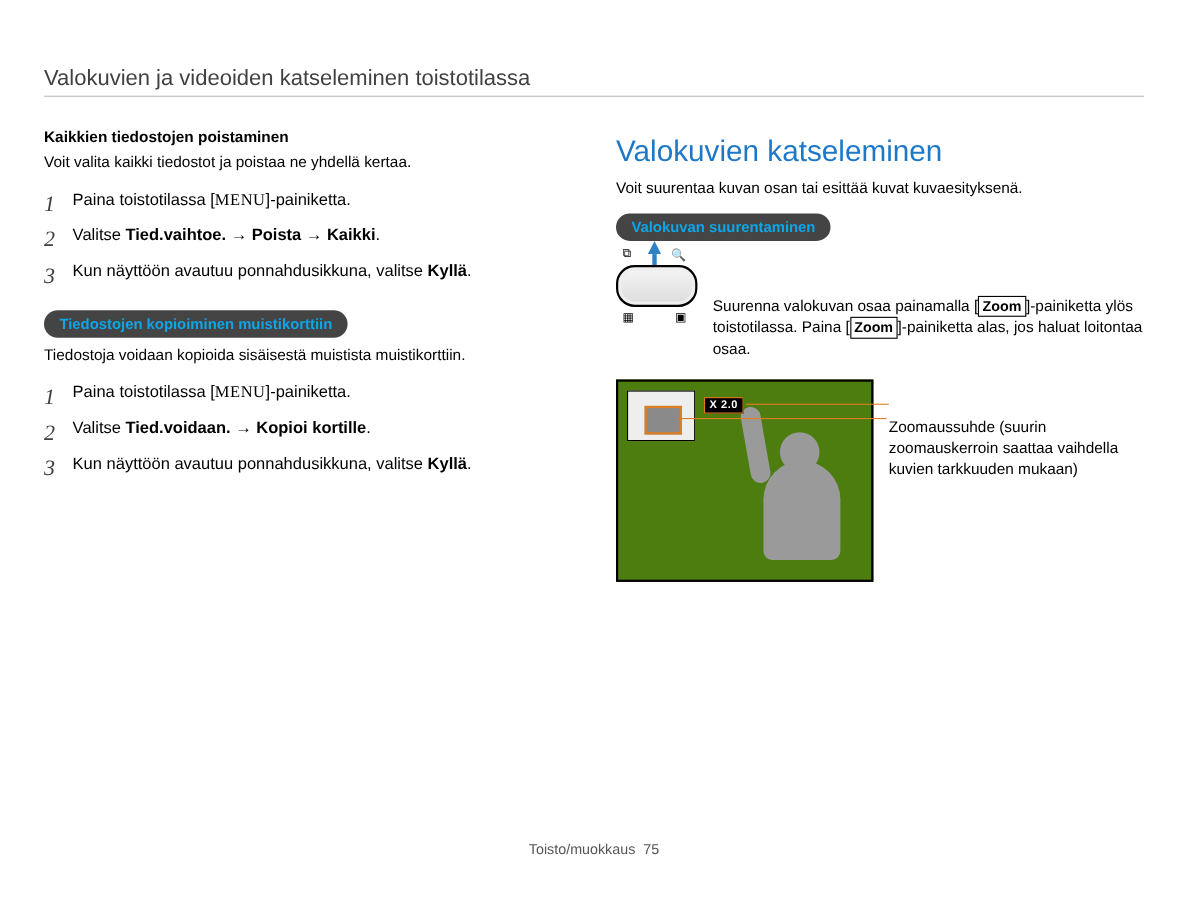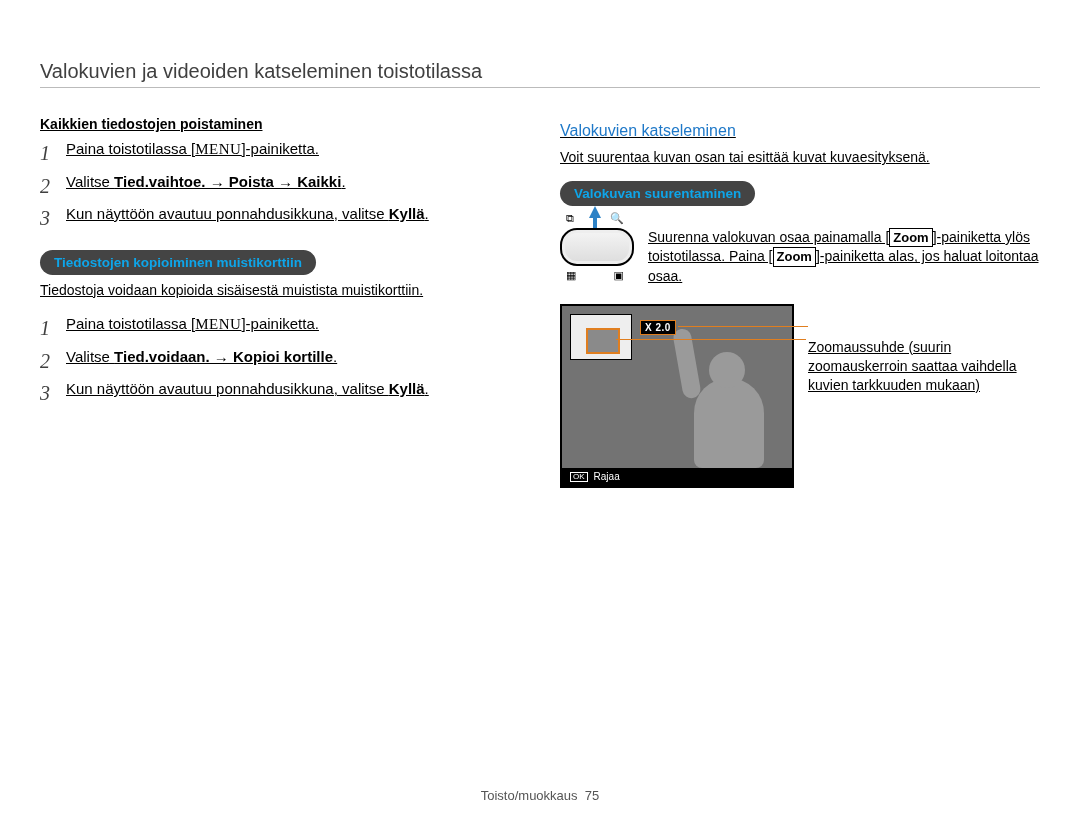--- a/index.html
+++ b/index.html
@@ -23,21 +23,20 @@
     font-size: 20px;
     color: #404040;
     font-weight: 300;
     border-bottom: 1px solid #bbb;
     padding-bottom: 4px;
     margin-bottom: 28px;
   }
   .columns {
     display: flex;
     gap: 40px;
-    text-decoration: underline;
   }
   .col {
     flex: 1;
     min-width: 0;
   }
   .sub-heading-bold {
     font-weight: bold;
     font-size: 14px;
     margin-bottom: 6px;
   }
@@ -79,21 +78,21 @@
     display: inline-block;
     background: #444;
     color: #0ea5e9;
     font-size: 13.5px;
     font-weight: bold;
     padding: 5px 14px;
     border-radius: 13px;
     margin-bottom: 6px;
   }
   .section-title {
-    font-size: 16px;
+    font-size: 27px;
     color: #1e78c8;
     font-weight: 400;
     margin-bottom: 8px;
   }
   .right-block {
     margin-top: 6px;
   }
   .zoom-row {
     display: flex;
     gap: 18px;
@@ -139,39 +138,40 @@
     top: -10px;
     left: 50%;
     transform: translateX(-50%);
     width: 4px; height: 10px;
     background: #2d82c6;
   }
   .zoom-desc {
     flex: 1;
     font-size: 14px;
     line-height: 1.35;
+    margin-top: 28px;
   }
   .zoom-btn-box {
     display: inline-block;
     border: 1px solid #000;
     padding: 0 3px;
     font-weight: bold;
     font-size: 13px;
   }
   
   .display-wrap {
     display: flex;
     gap: 14px;
     align-items: flex-start;
   }
   .display {
     width: 230px;
     height: 180px;
     border: 2px solid #000;
-    background: #737373;
+    background: #4d7c0f;
     position: relative;
     flex: 0 0 230px;
     text-align: right;
   }
   .inner-rect {
     position: absolute;
     left: 8px; top: 8px;
     width: 60px; height: 44px;
     border: 1px solid #000;
     background: #eee;
@@ -257,37 +257,38 @@
   }
   .display-labels {
     font-size: 14px;
     line-height: 1.35;
   }
   .label-gap {
     height: 34px;
   }
   .footer {
     position: absolute;
-    bottom: 12px;
+    bottom: 36px;
     left: 0; right: 0;
     text-align: center;
     font-size: 13px;
     color: #555;
   }
 </style>
 </head>
 <body>
 
 <div class="page">
   <div class="top-title">Valokuvien ja videoiden katseleminen toistotilassa</div>
 
   <div class="columns">
 
     <div class="col">
       <div class="sub-heading-bold">Kaikkien tiedostojen poistaminen</div>
+      <div class="body-text">Voit valita kaikki tiedostot ja poistaa ne yhdellä kertaa.</div>
 
       <ol class="steps">
         <li>
           <span>Paina toistotilassa [</span><span class="menu-label">MENU</span><span>]-painiketta.</span>
         </li>
         <li>
           <span>Valitse  </span><span class="strong">Tied.vaihtoe. → Poista → Kaikki</span><span>.</span>
         </li>
         <li>
           <span>Kun näyttöön avautuu ponnahdusikkuna, valitse </span><span class="strong">Kyllä</span><span>.</span>
@@ -342,24 +343,20 @@
           <div class="silhouette">
             <div class="arm"></div>
             <div class="body"></div>
             <div class="head"></div>
           </div>
           <div class="inner-rect"></div>
           <div class="crop-rect"></div>
           <div class="crop-leader"></div>
           <div class="x-badge">X 2.0</div>
           <div class="x-leader"></div>
-          <div class="bottom-bar">
-            <span class="ok-box">OK</span>
-            <span>Rajaa</span>
-          </div>
         </div>
         <div class="display-labels">
           <div class="label-gap"></div>
           <div>Zoomaussuhde (suurin zoomauskerroin saattaa vaihdella kuvien tarkkuuden mukaan)</div>
         </div>
       </div>
     </div>
   </div>
 
   <div class="footer">

